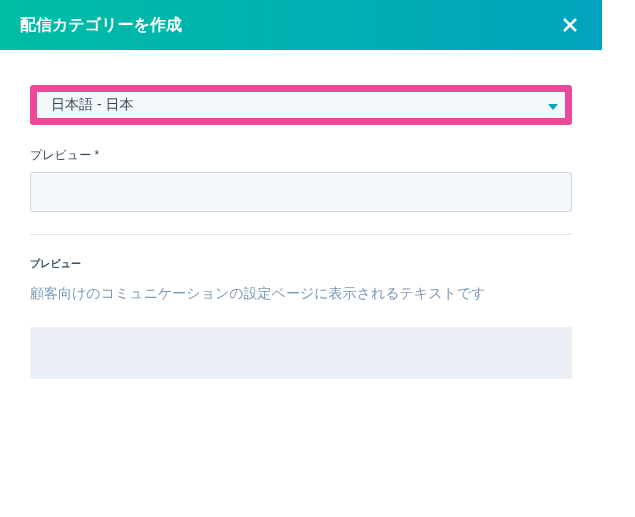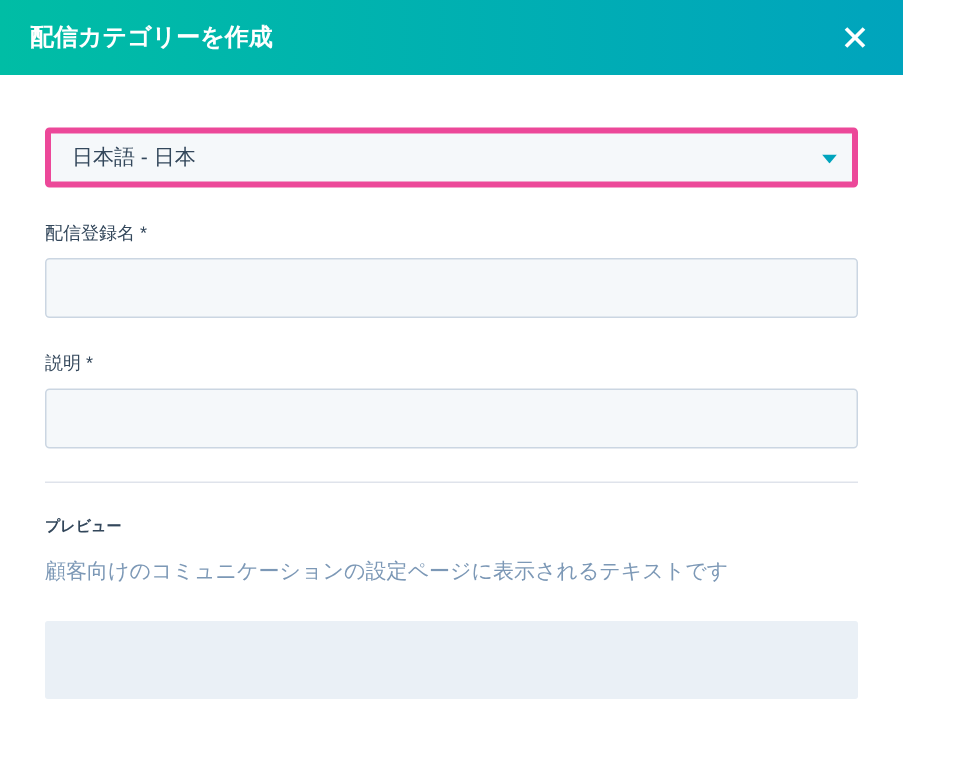--- a/index.html
+++ b/index.html
@@ -54,21 +54,21 @@
     color: #33475b;
     font-weight: 500;
     margin-bottom: 8px;
   }
   .select-wrap {
     position: relative;
   }
   .form-select {
     width: 100%;
     height: 40px;
-    border: 4px solid #ec4899;
+    border: 7px solid #ec4899;
     border-radius: 3px;
     background: #f5f8fa;
     padding: 0 40px 0 14px;
     font-size: 14px;
     color: #33475b;
     appearance: none;
     cursor: pointer;
     display: flex;
     align-items: center;
   }
@@ -137,28 +137,24 @@
         <div class="form-select">日本語 - 日本</div>
         <span class="caret">
           <svg viewBox="0 0 10 6">
               <path d="M0 0 L5 6 L10 0 Z"></path>
             </svg>
         </span>
       </div>
     </div>
 
     <div class="form-group">
-      <label class="form-label">配信登録名 *</label>
+      <label class="form-label">プレビュー *</label>
       <input type="text" class="form-input" value="" style="">
     </div>
 
-    <div class="form-group">
-      <label class="form-label">説明 *</label>
-      <input type="text" class="form-input" value="" style="">
-    </div>
 
     <hr class="divider">
 
     <div class="preview-title">プレビュー</div>
     <div class="preview-desc">顧客向けのコミュニケーションの設定ページに表示されるテキストです</div>
     <div class="preview-box"></div>
 
   </div>
 </div>
 

